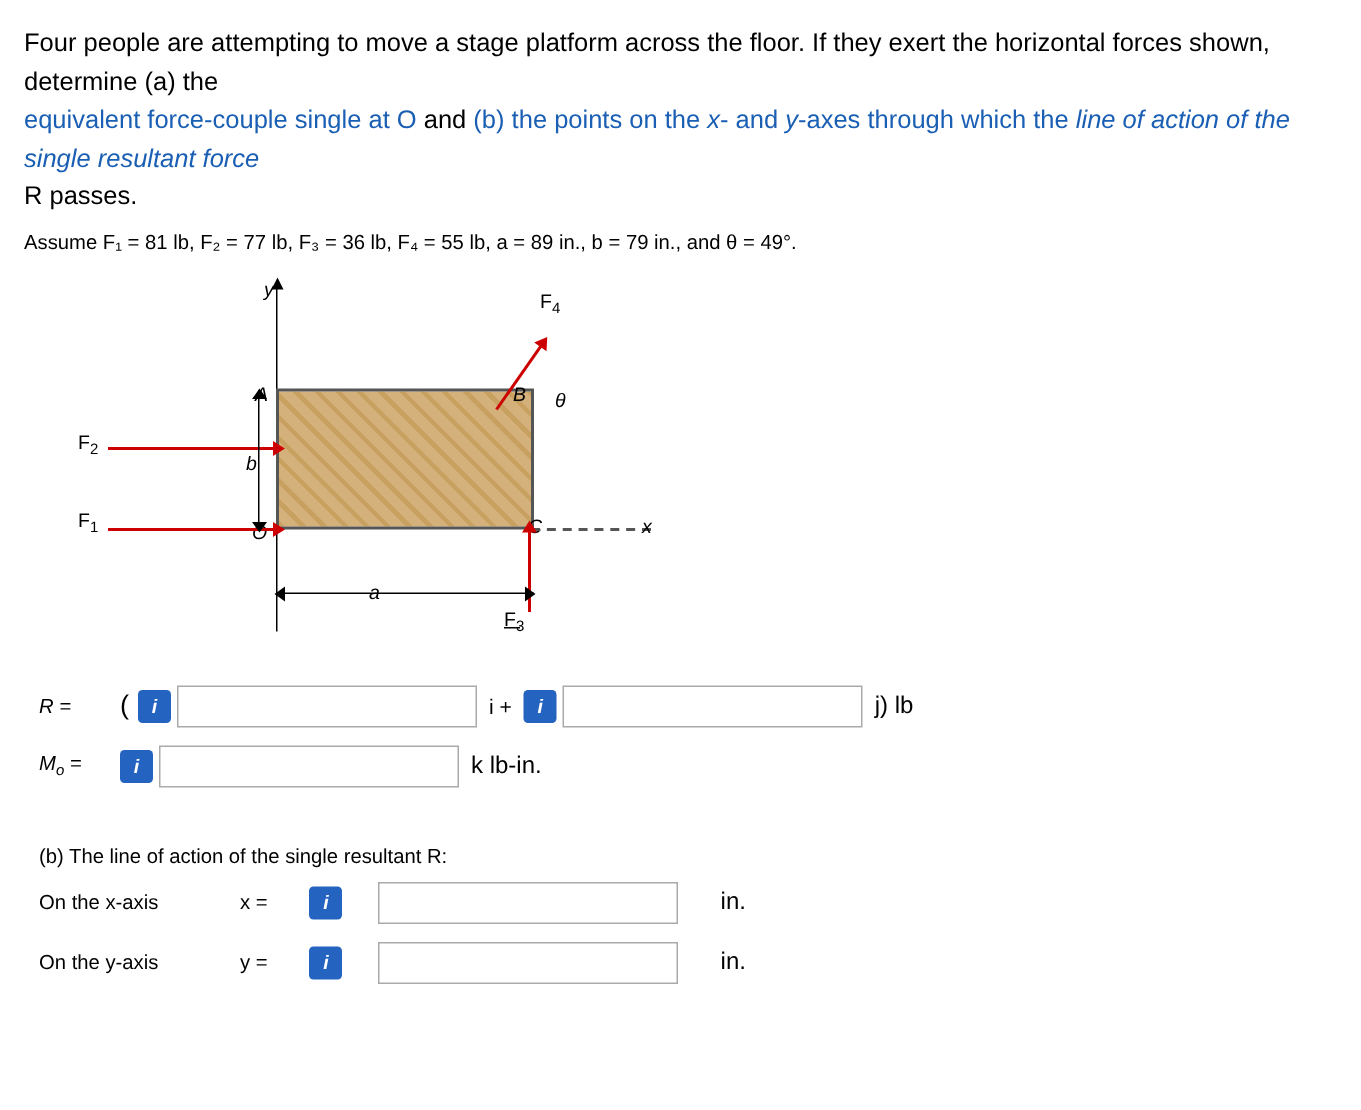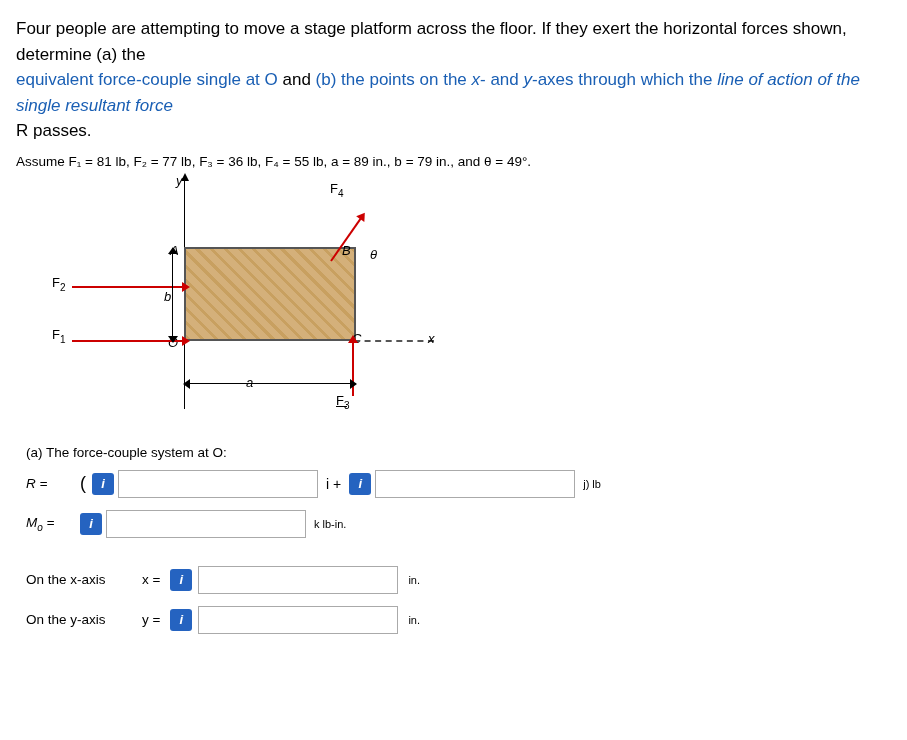--- a/index.html
+++ b/index.html
@@ -14,20 +14,21 @@
     }
     .problem-text {
       font-size: 17px;
       line-height: 1.5;
       margin-bottom: 10px;
       max-width: 860px;
     }
     .problem-text .blue { color: #1a5fb4; }
     .assume-line {
       font-size: 13.5px;
+      margin-bottom: 12px;
     }
     .diagram-area {
       position: relative;
       width: 420px;
       height: 260px;
       margin: 0 auto 16px 20px;
     }
     
     .axis-y {
       position: absolute;
@@ -75,21 +76,21 @@
     .label {
       position: absolute;
       font-size: 13px;
       font-style: italic;
     }
     .label-y { top: 4px; left: 140px; }
     .label-A { top: 74px; left: 134px; }
     .label-B { top: 74px; left: 306px; }
     .label-C { top: 162px; left: 316px; }
     .label-O { top: 166px; left: 132px; }
-    .label-F4 { top: 12px; left: 294px; }
+    .label-F4 { top: 12px; left: 324px; }
     .label-F2 { top: 106px; left: 16px; }
     .label-F1 { top: 158px; left: 16px; }
     .label-F3 { top: 224px; left: 300px; }
     .label-a  { top: 206px; left: 210px; }
     .label-b  { top: 120px; left: 128px; }
     .label-theta { top: 78px; left: 334px; }
     
     
     .arrow-f2 {
       position: absolute;
@@ -270,32 +271,32 @@
       height: 28px;
       width: 200px;
       padding: 0 4px;
       font-size: 13px;
       outline: none;
     }
     .text-input-sm {
       width: 200px;
     }
     .unit-label {
-      font-size: 11px;
+      font-size: 16px;
       margin-left: 4px;
     }
     .plus-label {
       font-size: 14px;
       margin: 0 4px;
     }
     .on-axis-row {
       display: flex;
       align-items: center;
       margin-bottom: 12px;
-      gap: 6px;
+      gap: 24px;
     }
     .axis-text {
       font-size: 13.5px;
       min-width: 110px;
     }
     .eq-text {
       font-size: 13.5px;
       margin-right: 4px;
     }
     sub, sup { font-size: 10px; }
@@ -346,21 +347,20 @@
 
   <div class="arrow-f3"></div>
 
   <div class="dim-a"></div>
 
   <div class="dim-b"></div>
 </div>
 
 <div class="answers-section">
 
-  <div class="part-label">(a) The force-couple system at O:</div>
 
   <div class="input-row">
     <span class="eq-label">R =</span>
     <span class="paren">(</span>
     <button class="info-btn">i</button>
     <input class="text-input" type="text" style="">
     <span class="plus-label">i +</span>
     <button class="info-btn">i</button>
     <input class="text-input" type="text" style="">
     <span class="unit-label">j) lb</span>
@@ -368,20 +368,21 @@
 
   <div class="input-row">
     <span class="eq-label">M<sub>o</sub> =</span>
     <button class="info-btn">i</button>
     <input class="text-input text-input-sm" type="text" style="">
     <span class="unit-label">k lb-in.</span>
   </div>
 
   <div style="height:16px;"></div>
 
+  <div class="part-label">(b) The line of action of the single resultant R:</div>
 
   <div class="on-axis-row">
     <span class="axis-text">On the x-axis</span>
     <span class="eq-text">x =</span>
     <button class="info-btn">i</button>
     <input class="text-input text-input-sm" type="text" style="">
     <span class="unit-label">in.</span>
   </div>
 
   <div class="on-axis-row">

